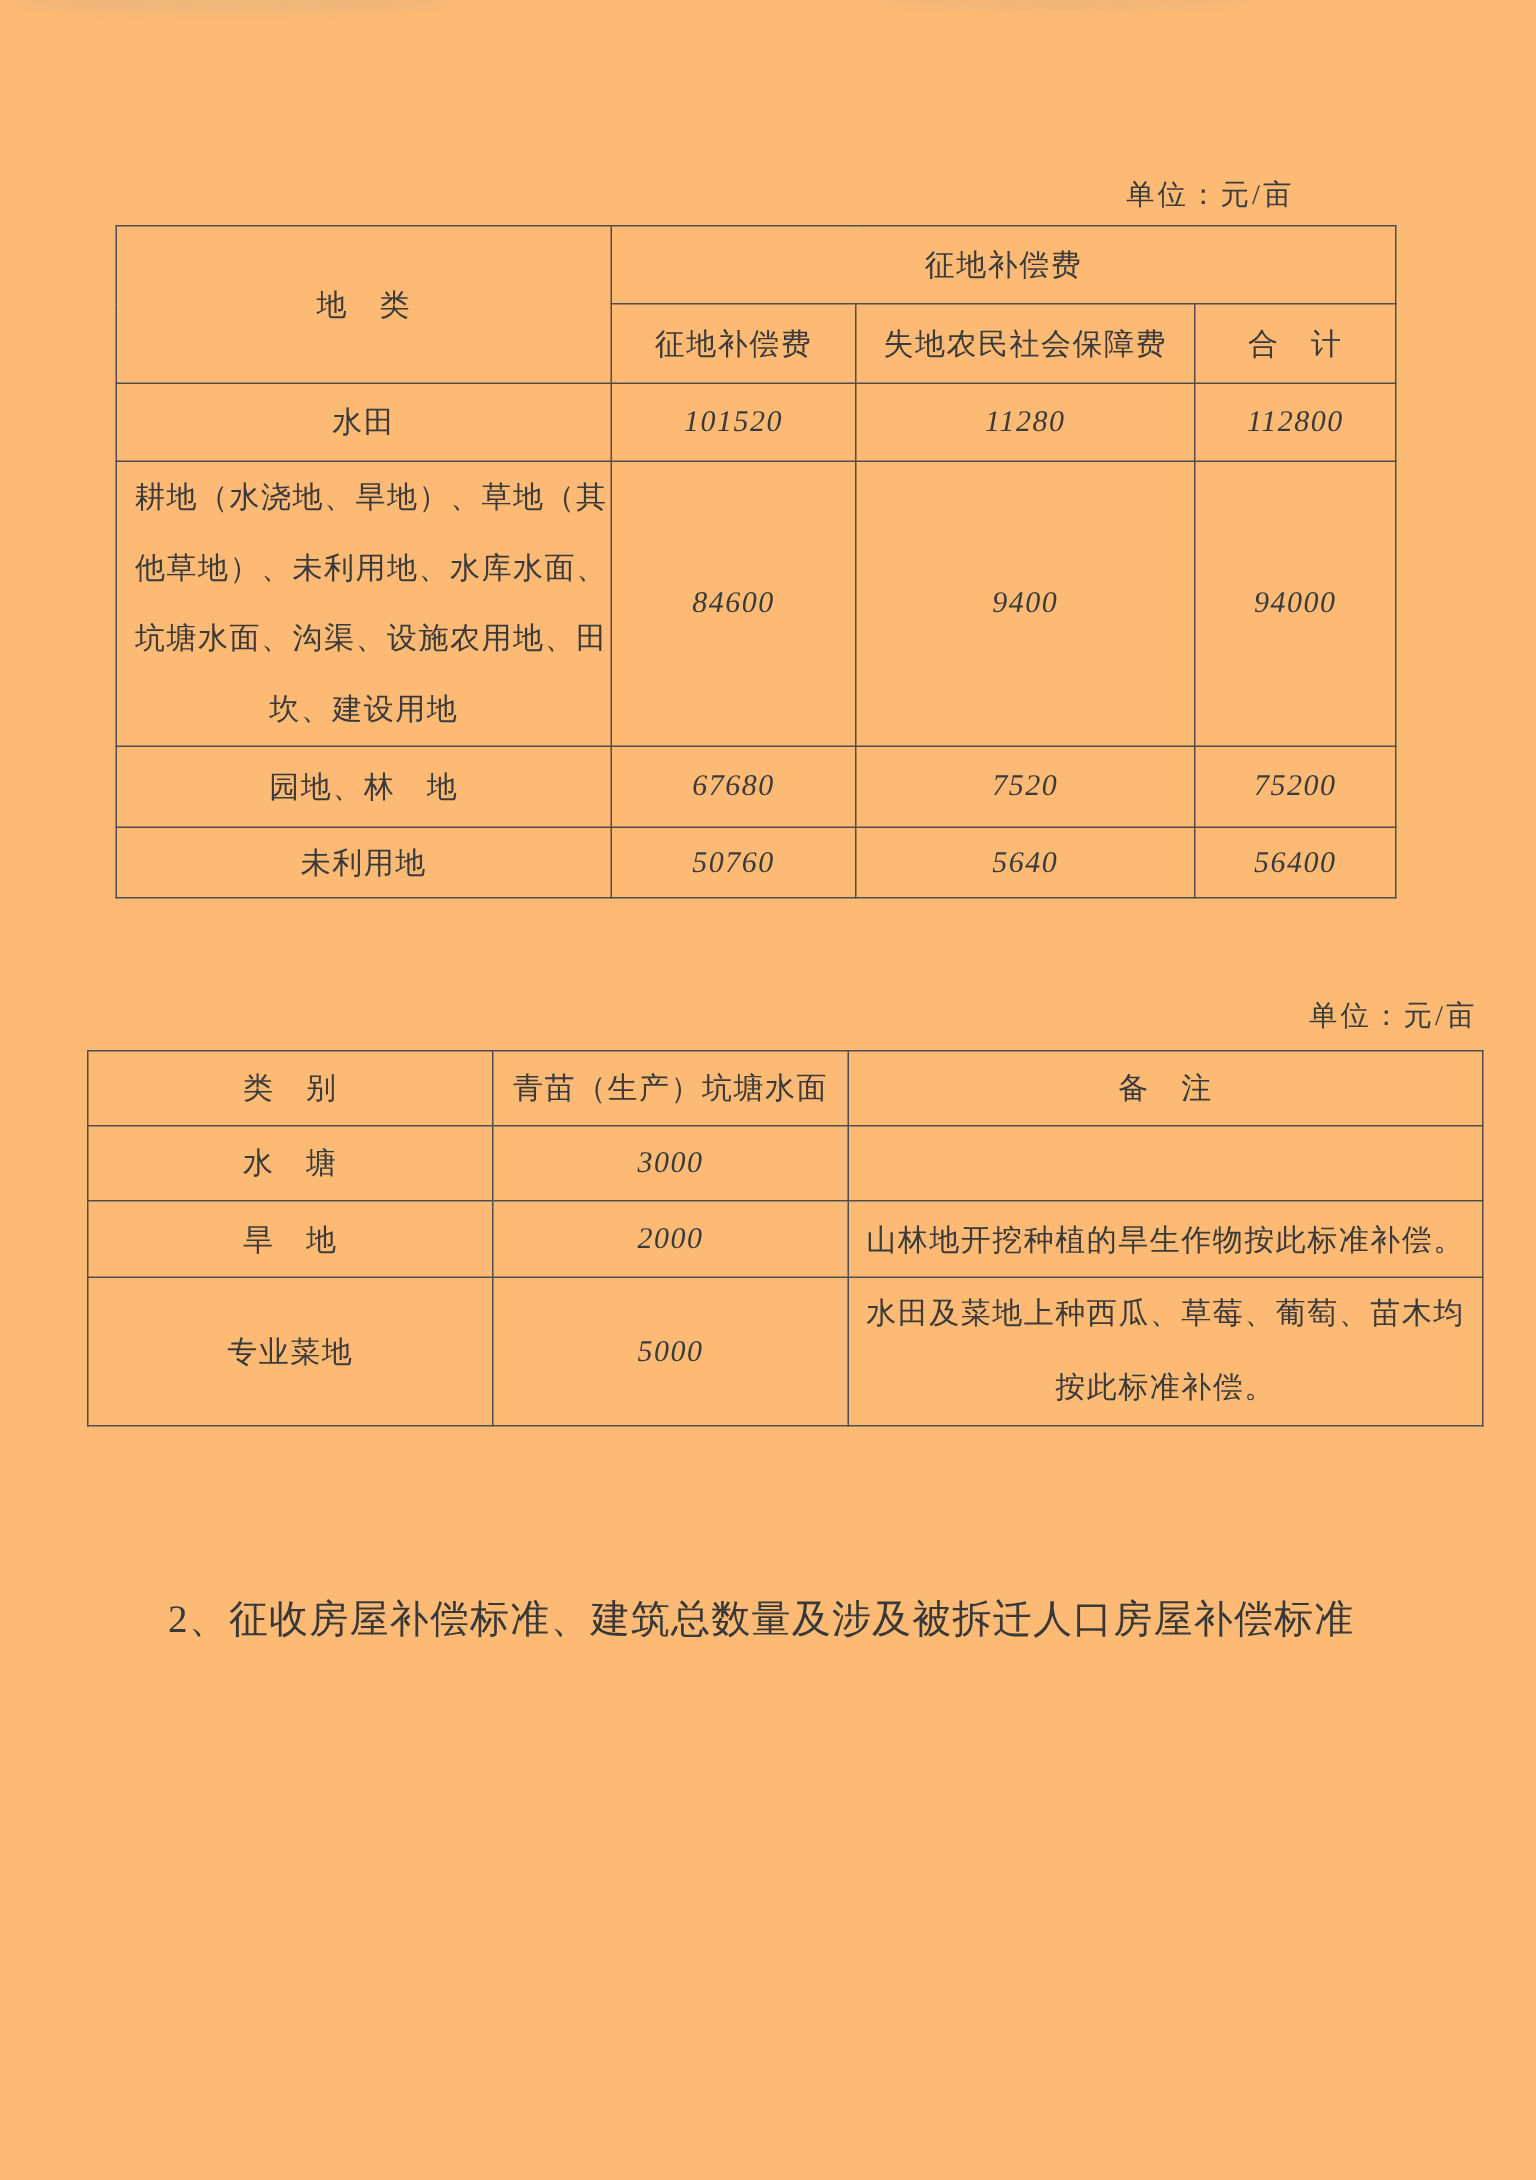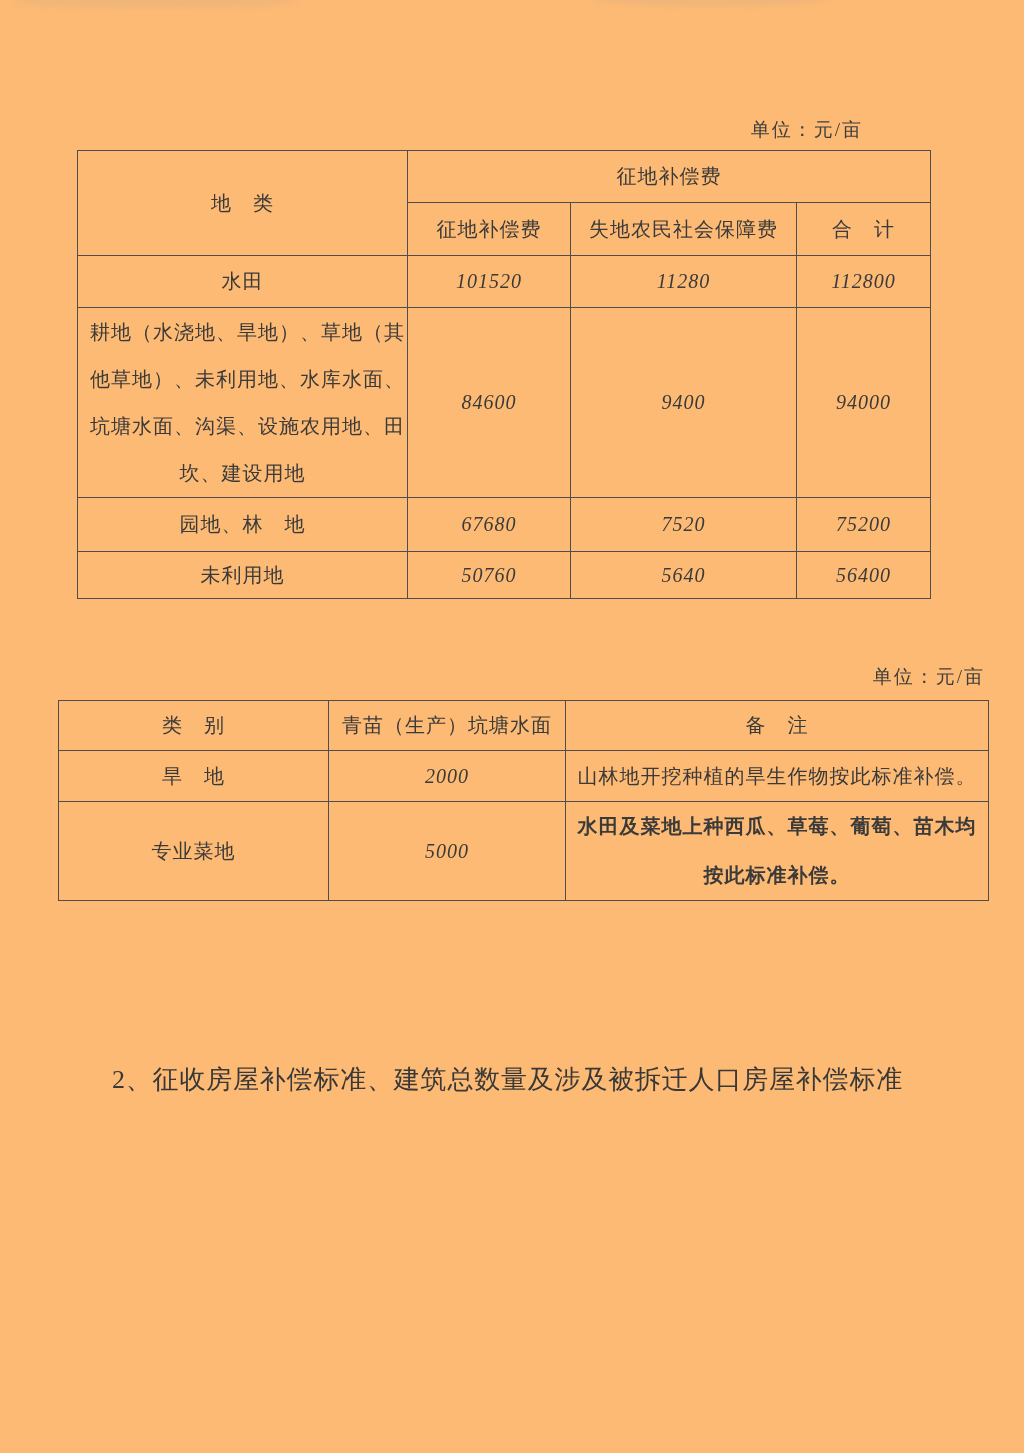--- a/index.html
+++ b/index.html
@@ -79,21 +79,20 @@
     padding-left: 0;
   }
   td.remark {
     text-align: left;
     padding-left: 12px;
   }
   td.remark .ln {
     display: block;
     line-height: 49px;
     white-space: nowrap;
-    font-weight: bold;
   }
   .section-heading {
     position: absolute;
     left: 112px;
     top: 1062px;
     font-size: 26px;
     letter-spacing: 0.8px;
     color: #383838;
     white-space: nowrap;
   }
@@ -164,20 +163,25 @@
       <col style="width:270px">
       <col style="width:237px">
       <col style="width:423px">
     </colgroup>
     <tbody>
         <tr style="height:50px">
       <th>类　别</th>
       <th>青苗（生产）坑塘水面</th>
       <th>备　注</th>
     </tr>
+    <tr style="height:50px">
+      <td>水　塘</td>
+      <td class="num">3000</td>
+      <td class="remark"></td>
+    </tr>
     <tr style="height:51px">
       <td>旱　地</td>
       <td class="num">2000</td>
       <td class="remark">山林地开挖种植的旱生作物按此标准补偿。</td>
     </tr>
     <tr style="height:98px">
       <td>专业菜地</td>
       <td class="num">5000</td>
       <td class="remark">
         <span class="ln">水田及菜地上种西瓜、草莓、葡萄、苗木均</span>

